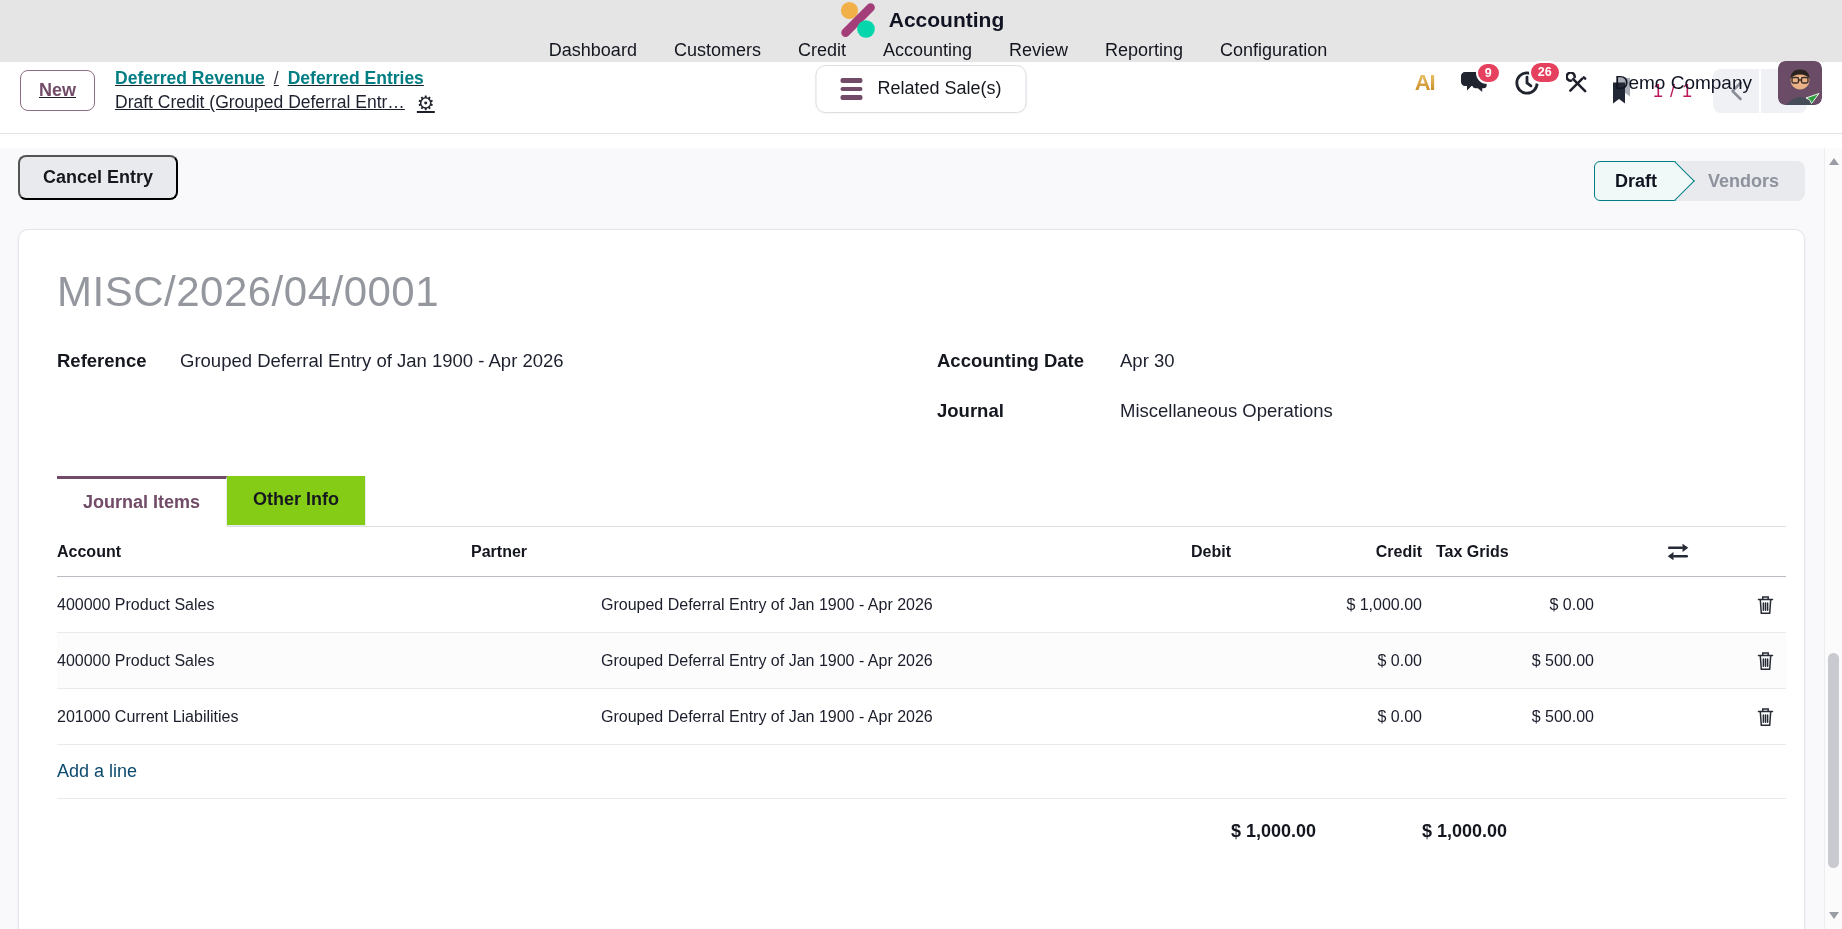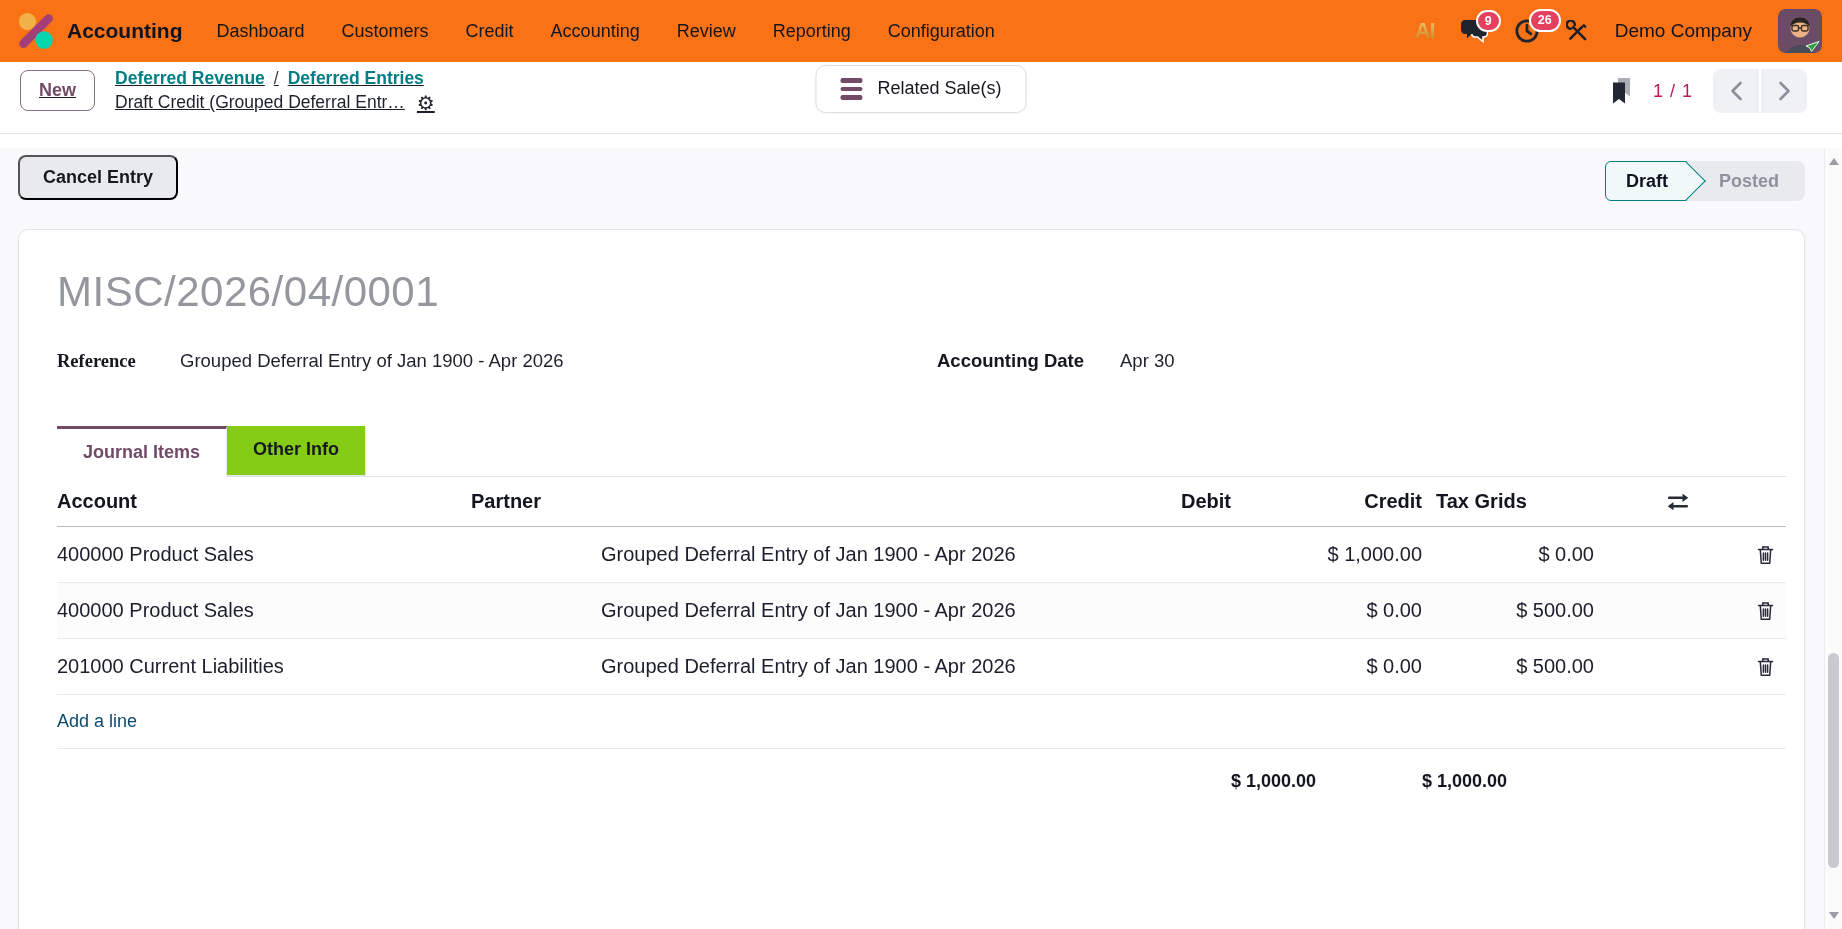--- a/index.html
+++ b/index.html
@@ -1,22 +1,22 @@
 <!DOCTYPE html>
 <html><head>
 <meta charset="utf-8">
 <style>
   * { margin:0; padding:0; box-sizing:border-box; }
   html,body { width:1842px; height:929px; overflow:hidden; background:#fff;
     font-family:"Liberation Sans", sans-serif; color:#1b1e2b; }
   .stage { position:relative; width:1842px; height:929px; }
 
   
-  .navbar { position:absolute; top:0; left:0; right:0; height:62px; background:#f97316;
-    display:flex; align-items:center; padding:0 16px; z-index:30; }
+  .navbar { position:absolute; top:0; left:0; right:0; height:62px; background:#e5e5e5;
+    display:flex; align-items:center; padding:0 16px; z-index:30;flex-direction:column; }
   .brand { display:flex; align-items:center; gap:11px; cursor:pointer; }
   .app-title { font-size:21px; font-weight:700; color:#101322; }
   .nav-menu { display:flex; align-items:center; margin-left:34px; gap:37px; font-size:18px; color:#14161f; }
   .nav-menu span { cursor:pointer; white-space:nowrap; }
   .nav-right { margin-left:auto; display:flex; align-items:center; gap:26px; padding-right:4px; }
   .ai-icon { font-size:22px; font-weight:800; letter-spacing:-1px;
     background:linear-gradient(180deg,#ecc76d 10%,#c5831d 90%);
     -webkit-background-clip:text; background-clip:text; color:transparent; cursor:pointer; }
   .icon-wrap { position:relative; cursor:pointer; display:flex; align-items:center; }
   .nav-badge { position:absolute; top:-9px; left:15px; background:#e5405e; color:#fff;
@@ -69,34 +69,34 @@
   
   .card { position:absolute; left:18px; right:37px; top:81px; bottom:0; background:#fff;
     border:1px solid #e3e5e9; border-bottom:none; border-radius:10px 10px 0 0;
     box-shadow:0 1px 3px rgba(30,35,50,.05); overflow:hidden; }
   .card-inner { padding:38px 18px 0 38px; }
   .record-name { font-size:42px; font-weight:400; color:#95979f; margin-top:0; letter-spacing:.5px; }
   .fields { display:flex; margin-top:34px; }
   .fgroup-left { flex:0 0 880px; }
   .frow { display:flex; margin-bottom:28px; align-items:baseline; }
   .flabel { font-size:18.5px; font-weight:700; color:#15171f; }
-  .fgroup-left .flabel { width:123px;font-family:Liberation Serif, serif; }
+  .fgroup-left .flabel { width:123px; }
   .fgroup-right .flabel { width:183px; }
   .fvalue { font-size:18.5px; color:#1d212e; cursor:text; }
 
   .tabs { display:flex; margin-top:26px; border-bottom:1px solid #dde0e4; }
   .tab { padding:13px 26px; font-size:18px; cursor:pointer; }
   .tab.active { color:#714b67; font-weight:600; border-top:3px solid #714b67; background:#fff;
     border-right:1px solid #e8eaec; margin-bottom:-1px; border-bottom:1px solid #fff; }
   .tab.inactive { background:#84cc16; color:#16181f; border:1px solid #e8eaec; border-top:none; border-left:none;font-weight:bold; }
 
   
   .jtable { margin-top:0; }
   .jrow { display:grid; grid-template-columns:414px 130px 630px 191px 172px 107px 1fr;
-    align-items:center; min-height:56px; border-bottom:1px solid #e9eaee; font-size:20px; color:#1b1e2b; }
+    align-items:center; min-height:56px; border-bottom:1px solid #e9eaee; font-size:16px; color:#1b1e2b; }
   .jrow.header { min-height:50px; font-weight:700; color:#14161f; border-bottom-color:#b9bcc3; }
   .jrow .c-num { text-align:right; }
   .jrow .c-tax { padding-left:14px; }
   .jrow .c-act { display:flex; justify-content:flex-end; padding-right:12px; }
   .jrow.body-row:nth-child(even) { background:#fcfcfd; }
   .trash-btn { cursor:pointer; display:flex; }
   .opt-cols-btn { cursor:pointer; display:flex; }
   .add-line-row { height:54px; display:flex; align-items:center; border-bottom:1px solid #e9eaee; }
   .add-line { color:#0c4a6e; font-size:18px; cursor:pointer; }
   .totals-row { display:grid; grid-template-columns:414px 130px 630px 191px 172px 107px 1fr;
@@ -219,39 +219,43 @@
     </div>
   </div>
 
   <div class="main">
     <button class="cancel-btn">Cancel Entry</button>
     <div class="status-widget">
       <div class="state-draft">
           <span>Draft</span>
         </div>
       <div class="state-posted">
-          <span>Posted</span>
+          <span>Vendors</span>
         </div>
     </div>
 
     <div class="card">
       <div class="card-inner">
         <div class="record-name">MISC/2026/04/0001</div>
 
         <div class="fields">
           <div class="fgroup-left">
             <div class="frow">
               <span class="flabel">Reference</span>
               <span class="fvalue">Grouped Deferral Entry of Jan 1900 - Apr 2026</span>
             </div>
           </div>
           <div class="fgroup-right">
             <div class="frow">
               <span class="flabel">Accounting Date</span>
               <span class="fvalue">Apr 30</span>
+            </div>
+            <div class="frow">
+              <span class="flabel">Journal</span>
+              <span class="fvalue">Miscellaneous Operations</span>
             </div>
           </div>
         </div>
 
         <div class="tabs">
           <div class="tab active">Journal Items</div>
           <div class="tab inactive">Other Info</div>
         </div>
 
         <div class="jtable">

